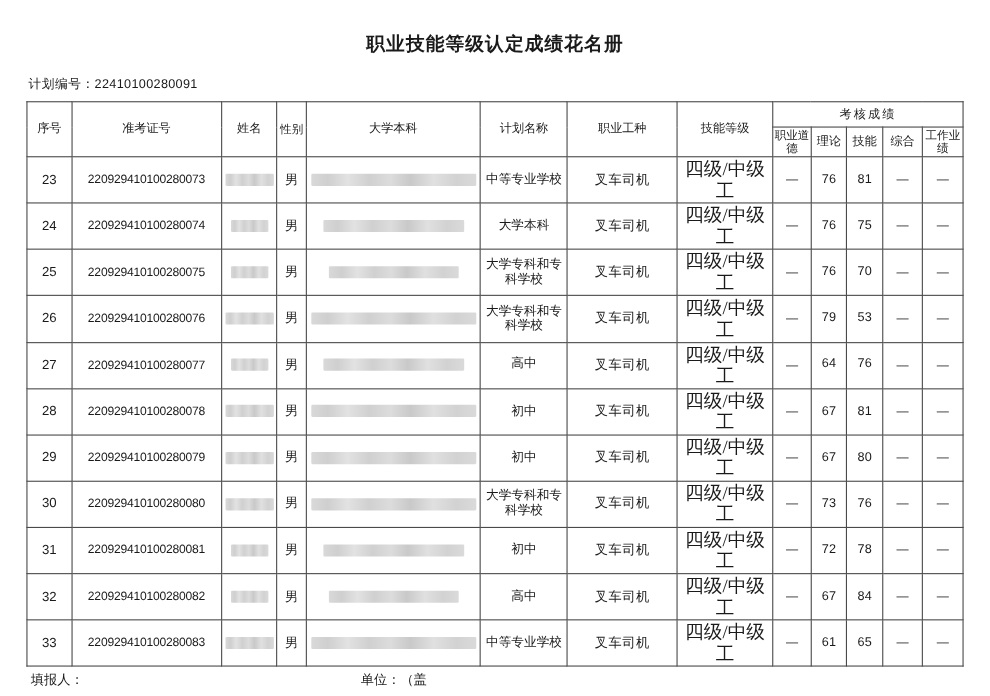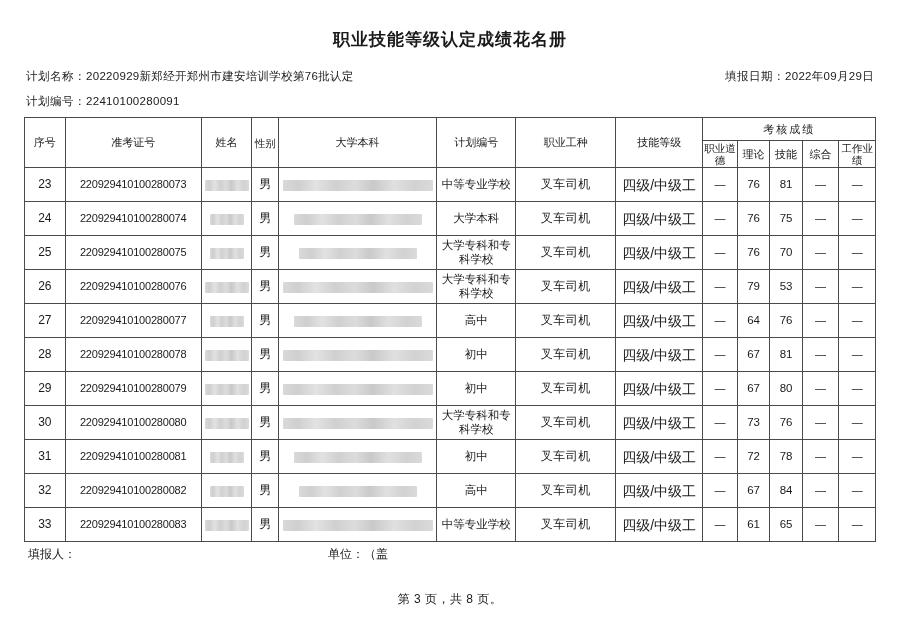--- a/index.html
+++ b/index.html
@@ -98,21 +98,22 @@
   }
   td.edu {
     font-size: 11.5px;
     line-height: 1.2;
   }
   td.job {
     font-size: 12px;
     letter-spacing: 0.5px;
   }
   td.level {
-    font-size: 14px;
+    font-size: 17px;
+    font-family: Liberation Serif, serif;
   }
   td.gender {
     font-size: 12px;
   }
   td.num {
     font-size: 11.5px;
   }
   td.dash {
     font-size: 11px;
   }
@@ -154,28 +155,20 @@
     letter-spacing: 0.5px;
   }
 </style>
 </head>
 <body>
 
 <div class="page">
 
   <div class="doc-title">职业技能等级认定成绩花名册</div>
 
-  <div class="meta-row first">
-    <span class="left">
-      <span class="meta-label">计划名称：</span><span class="meta-value">20220929新郑经开郑州市建安培训学校第76批认定</span>
-    </span>
-    <span class="right">
-      <span class="meta-label">填报日期：</span><span class="meta-value">2022年09月29日</span>
-    </span>
-  </div>
 
   <div class="meta-row second">
     <span class="left">
       <span class="meta-label">计划编号：</span><span class="meta-value">22410100280091</span>
     </span>
   </div>
 
   <table class="roster">
     <colgroup>
       <col style="width:40px">
@@ -192,21 +185,21 @@
       <col style="width:36px">
       <col style="width:36px">
     </colgroup>
     <thead>
       <tr>
         <th rowspan="2">序号</th>
         <th rowspan="2">准考证号</th>
         <th rowspan="2">姓名</th>
         <th rowspan="2" class="th-vert">性别</th>
         <th rowspan="2">大学本科</th>
-        <th rowspan="2">计划编号</th>
+        <th rowspan="2">计划名称</th>
         <th rowspan="2">职业工种</th>
         <th rowspan="2">技能等级</th>
         <th colspan="5" class="score-group">考核成绩</th>
       </tr>
       <tr>
         <th class="th-vert">职业道德</th>
         <th>理论</th>
         <th>技能</th>
         <th>综合</th>
         <th class="th-vert">工作业绩</th>

